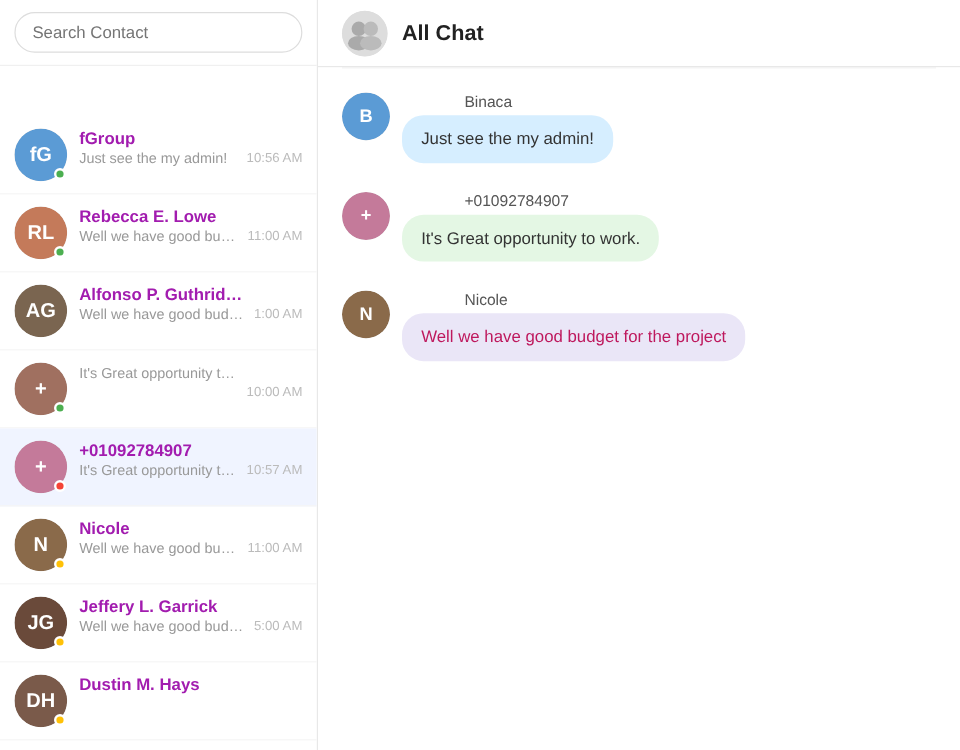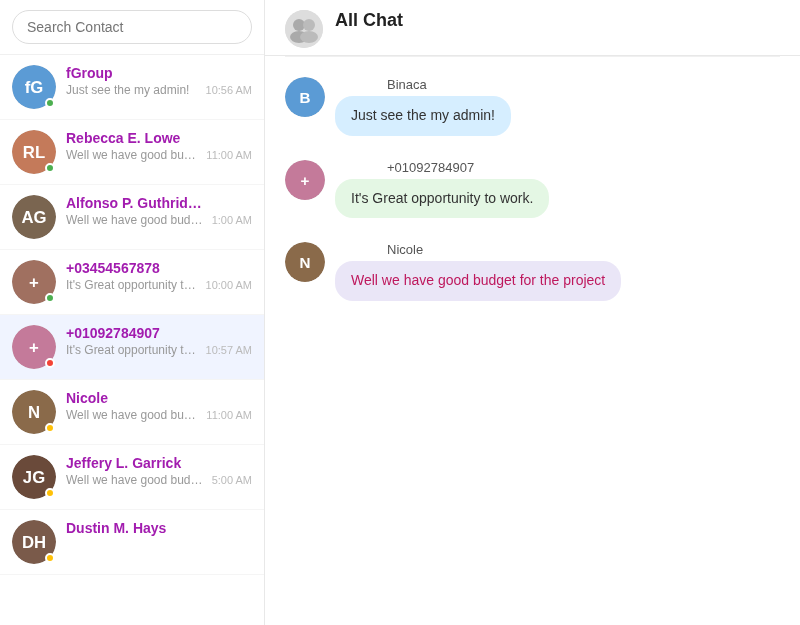--- a/index.html
+++ b/index.html
@@ -13,20 +13,21 @@
     }
 
     
     .sidebar {
       width: 265px;
       min-width: 265px;
       border-right: 1px solid #e8e8e8;
       display: flex;
       flex-direction: column;
       background: #fff;
+      gap: 42px;
     }
 
     .search-container {
       padding: 10px 12px;
       border-bottom: 1px solid #f0f0f0;
     }
 
     .search-input {
       width: 100%;
       padding: 8px 14px;
@@ -128,21 +129,21 @@
     
     .chat-panel {
       flex: 1;
       display: flex;
       flex-direction: column;
       background: #fff;
     }
 
     .chat-header {
       display: flex;
-      align-items: flex-start;
+      align-items: center;
       padding: 10px 20px;
       border-bottom: 1px solid #e8e8e8;
       height: 56px;
     }
 
     .chat-header-avatar {
       width: 38px;
       height: 38px;
       border-radius: 50%;
       background: #ddd;
@@ -299,21 +300,20 @@
     <div class="avatar-wrap">
       <div class="avatar">
         <svg width="44" height="44" viewBox="0 0 44 44" xmlns="http://www.w3.org/2000/svg">
     <circle cx="22" cy="22" r="22" fill="#a07060"></circle>
     <text x="50%" y="50%" dominant-baseline="central" text-anchor="middle" fill="white" font-size="16.72" font-family="sans-serif" font-weight="bold">+</text>
   </svg>
       </div>
       <span class="status-dot status-green"></span>
     </div>
     <div class="contact-info">
-      <div class="contact-name">+03454567878</div>
       <div class="contact-preview">It's Great opportunity to w...</div>
     </div>
     <div class="contact-time">10:00 AM</div>
   </div>
       <div class="contact-item active">
     <div class="avatar-wrap">
       <div class="avatar">
         <svg width="44" height="44" viewBox="0 0 44 44" xmlns="http://www.w3.org/2000/svg">
     <circle cx="22" cy="22" r="22" fill="#c47a9a"></circle>
     <text x="50%" y="50%" dominant-baseline="central" text-anchor="middle" fill="white" font-size="16.72" font-family="sans-serif" font-weight="bold">+</text>

